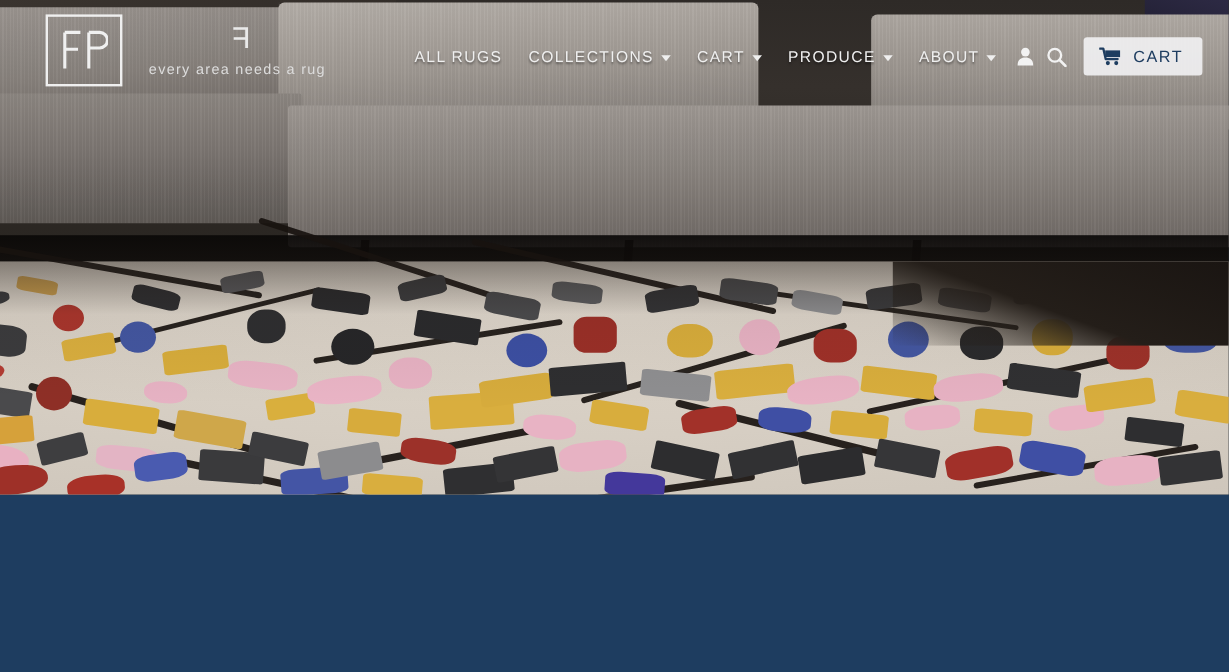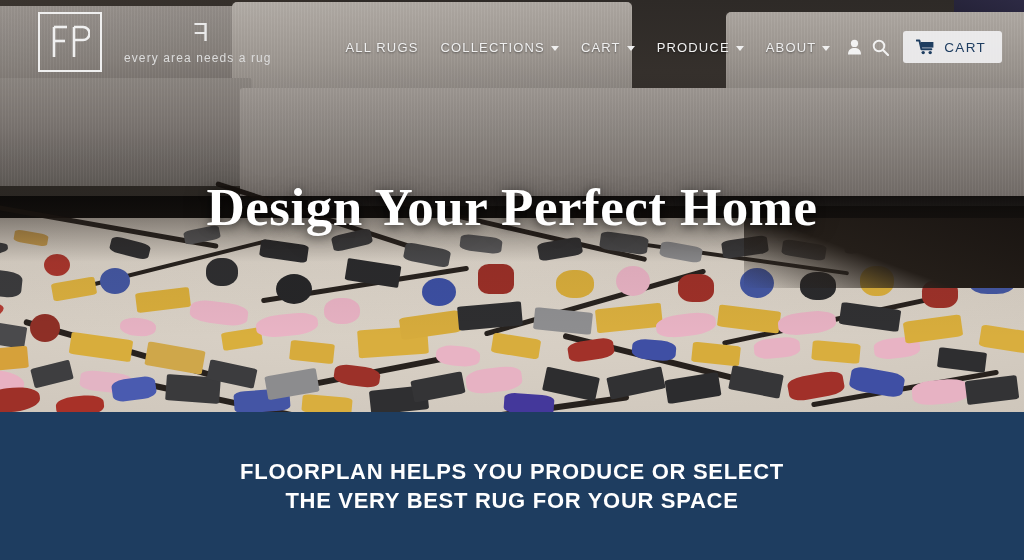--- a/index.html
+++ b/index.html
@@ -306,21 +306,20 @@
           <div class="sh" style="left: 978px; top: 132px; width: 48px; height: 20px; background: rgb(46, 46, 48); border-radius: 8%; transform: rotate(7deg);"></div>
           <div class="sh" style="left: 952px; top: 162px; width: 56px; height: 24px; background: rgb(231, 178, 195); border-radius: 35%; transform: rotate(-5deg);"></div>
           <div class="sh" style="left: 1010px; top: 54px; width: 44px; height: 22px; background: rgb(67, 86, 160); border-radius: 40%; transform: rotate(0deg);"></div>
           <div class="sh" style="left: 1020px; top: 110px; width: 50px; height: 22px; background: rgb(217, 174, 62); border-radius: 12%; transform: rotate(9deg);"></div>
           <div class="sh" style="left: 1006px; top: 160px; width: 52px; height: 24px; background: rgb(51, 51, 53); border-radius: 8%; transform: rotate(-7deg);"></div>
         <div class="rug-shade"></div>
       </div>
       <div class="rug-floor-dark"></div>
     </div>
 
-    <h1 class="headline">Design Your Perfect Home</h1>
   </section>
 
   <header class="header">
 
     <div class="logo-wrap">
       <div class="logo-mark">
         <svg width="40" height="34" viewBox="0 0 40 34">
           <g fill="none" stroke="#f0f0f0" stroke-width="2.6">
             <path d="M17 2 H4"></path>
               <path d="M15 16 H4"></path>
@@ -386,20 +385,14 @@
             <circle cx="7.2" cy="13.6" r="1.7" fill="#1e3d60"></circle>
             <circle cx="14.2" cy="13.6" r="1.7" fill="#1e3d60"></circle>
           </svg>
         </span>
         <span>CART</span>
       </div>
 
     </nav>
   </header>
 
-  <section class="band">
-    <div class="band-text">
-      <span class="l">FLOORPLAN HELPS YOU PRODUCE OR SELECT</span>
-      <span class="l">THE VERY BEST RUG FOR YOUR SPACE</span>
-    </div>
-  </section>
 
 </div>
 
 </body></html>

